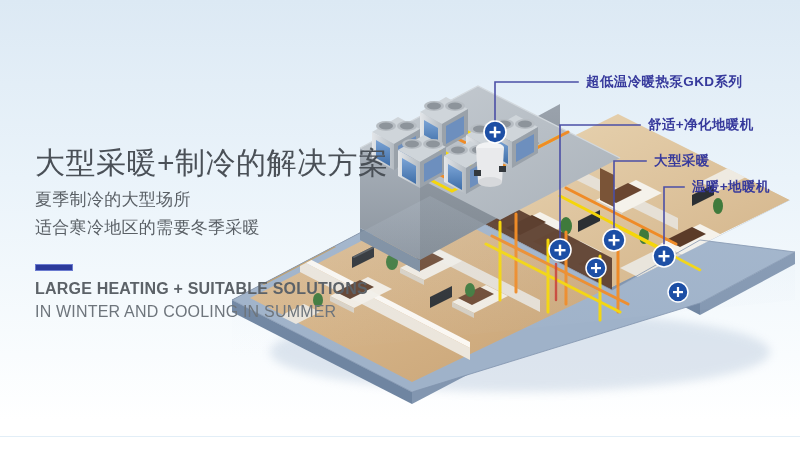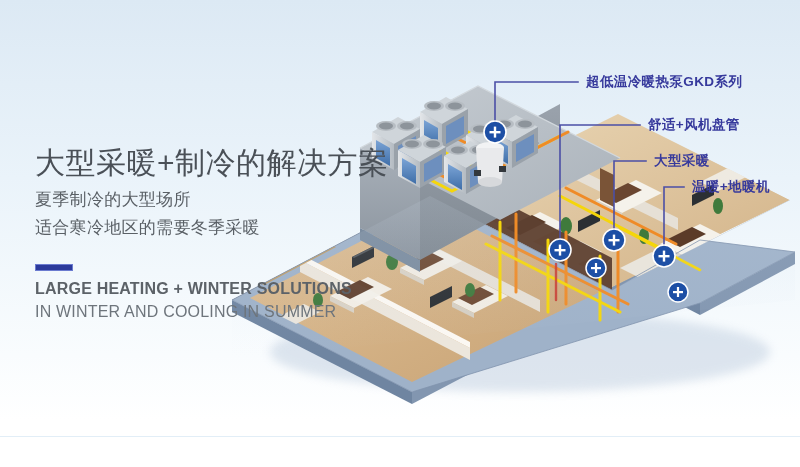--- a/index.html
+++ b/index.html
@@ -406,27 +406,27 @@
       </g>
       <g>
         <circle cx="678" cy="292" r="10" fill="#1d4fa5" stroke="#ffffff" stroke-width="1.5"></circle>
         <rect x="673" y="291" width="10" height="2.2" fill="#fff"></rect>
         <rect x="676.9" y="287" width="2.2" height="10" fill="#fff"></rect>
       </g>
     </g>
   </svg>
 
   <div class="callout" id="cal0">超低温冷暖热泵GKD系列</div>
-  <div class="callout" id="cal1">舒适+风机盘管</div>
+  <div class="callout" id="cal1">舒适+净化地暖机</div>
   <div class="callout" id="cal2">大型采暖</div>
   <div class="callout" id="cal3">温暖+地暖机</div>
 
   <div id="copy">
     <div class="h1">大型采暖+制冷的解决方案</div>
     <div class="h2">夏季制冷的大型场所</div>
     <div class="h2">适合寒冷地区的需要冬季采暖</div>
     <div class="accent-bar"></div>
-    <div class="en1">LARGE HEATING + WINTER SOLUTIONS</div>
+    <div class="en1">LARGE HEATING + SUITABLE SOLUTIONS</div>
     <div class="en3">IN WINTER AND COOLING IN SUMMER</div>
   </div>
 
   <div id="seam"></div>
 </div>
 
 </body></html>

